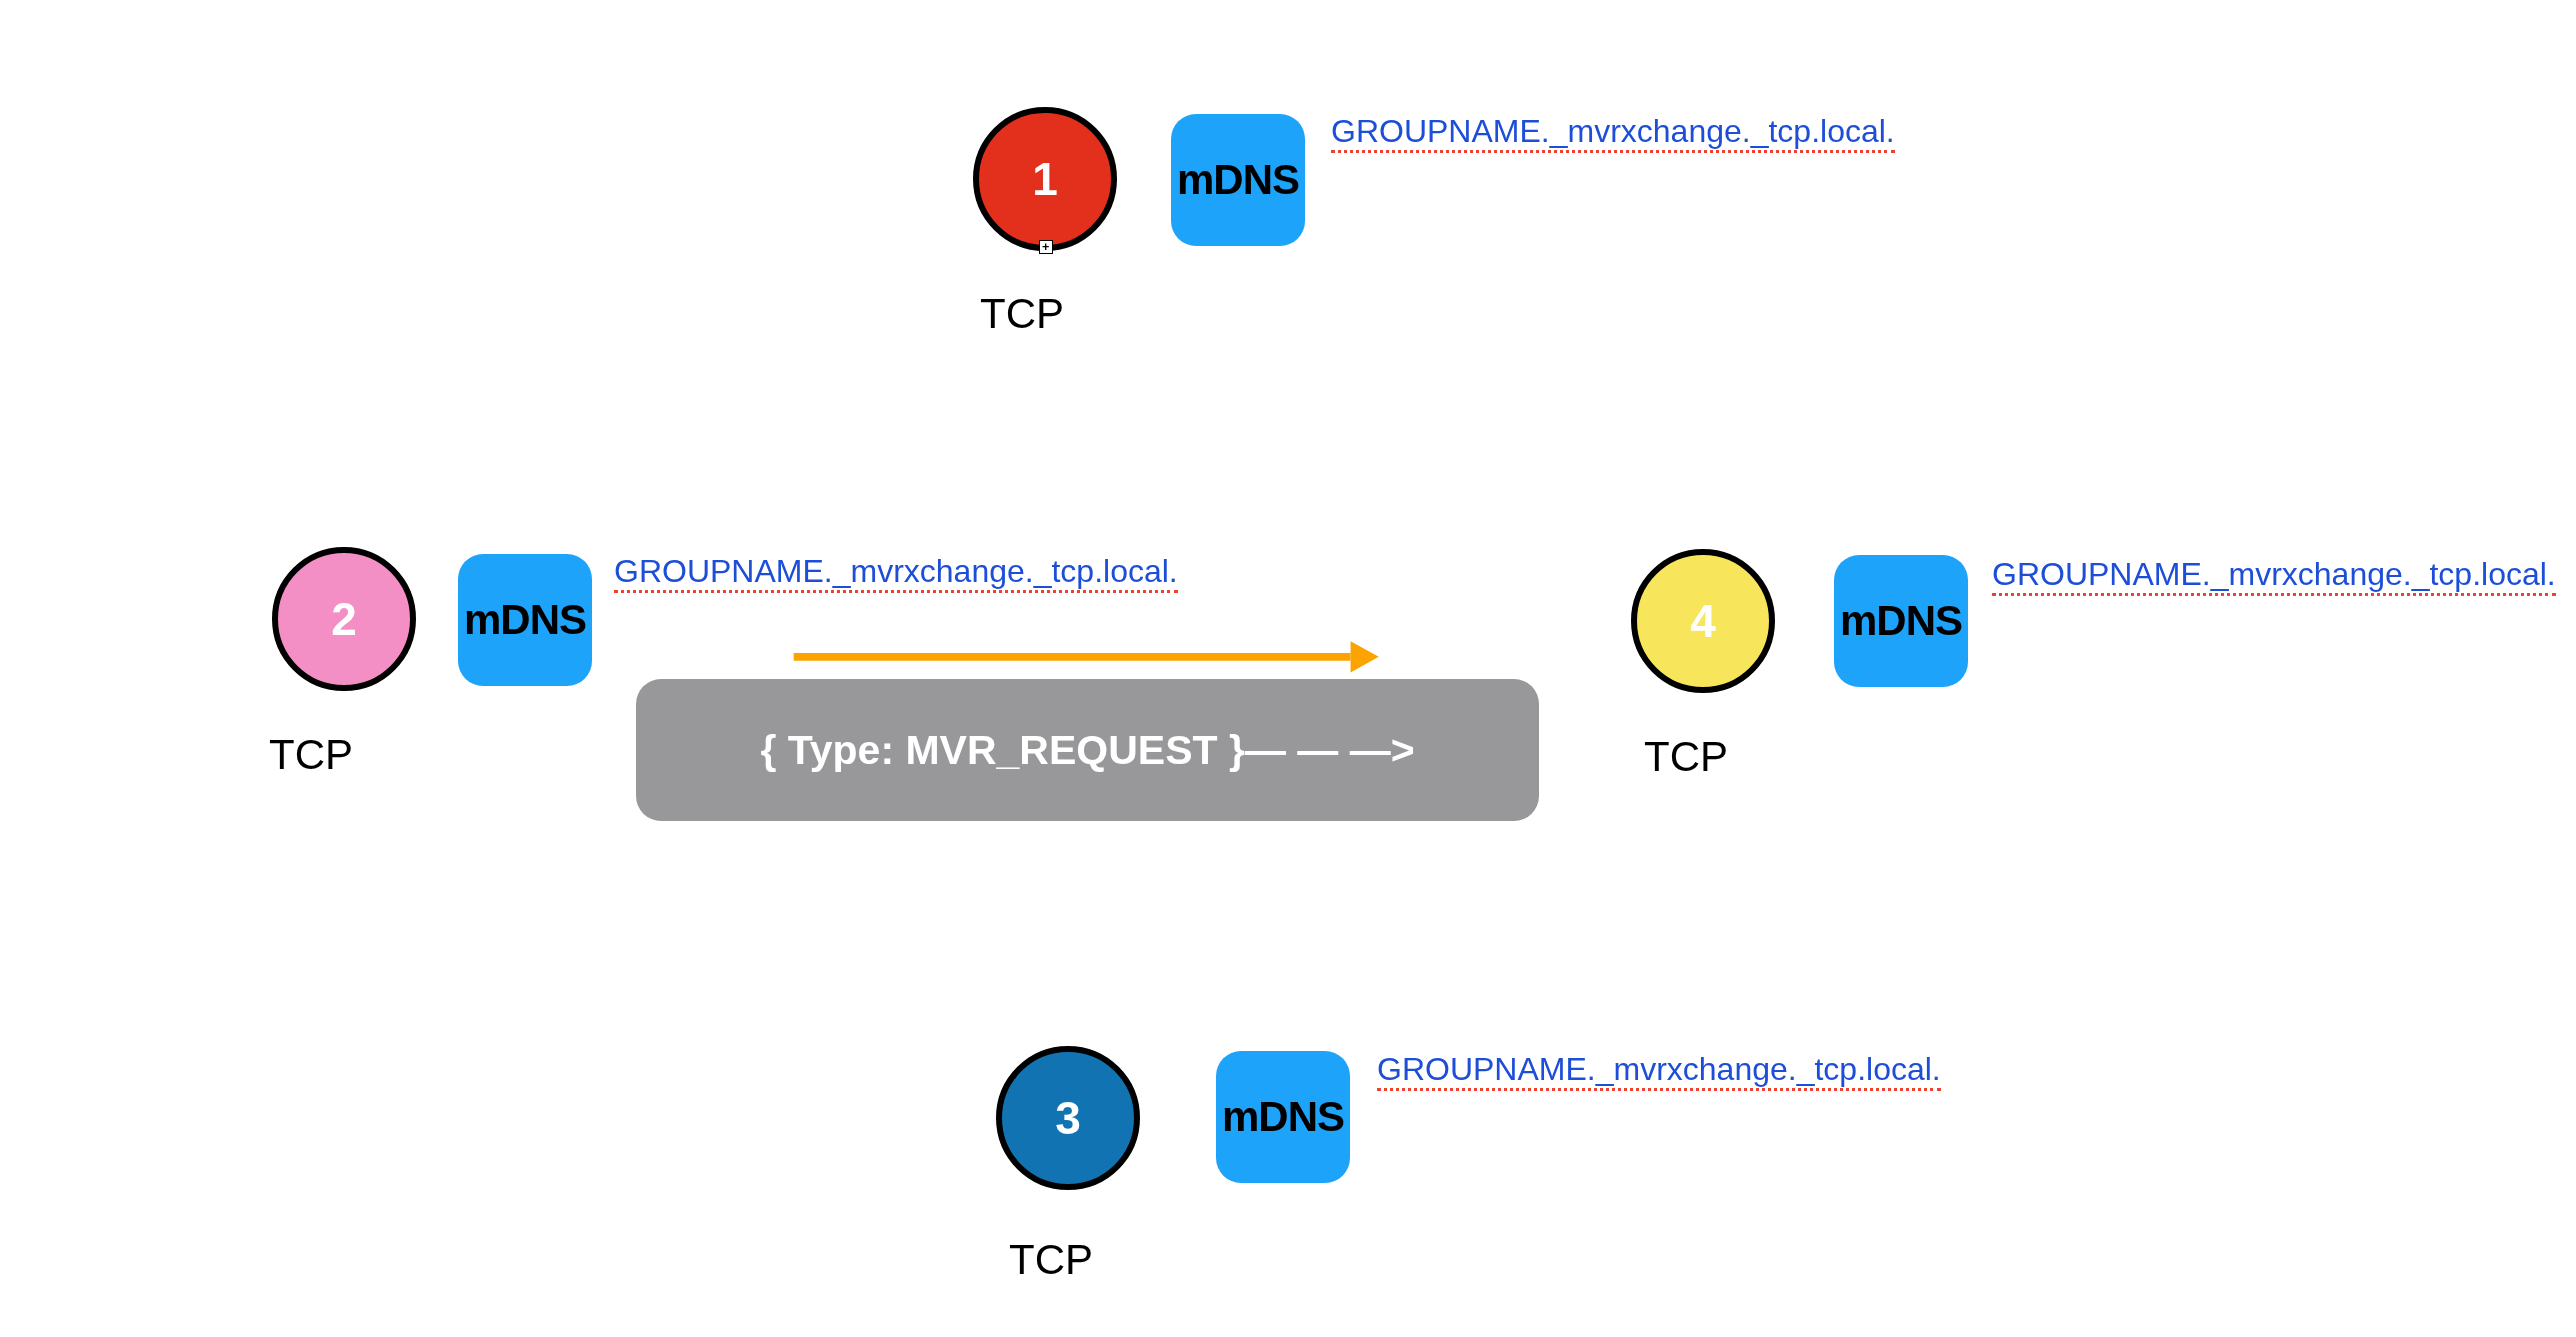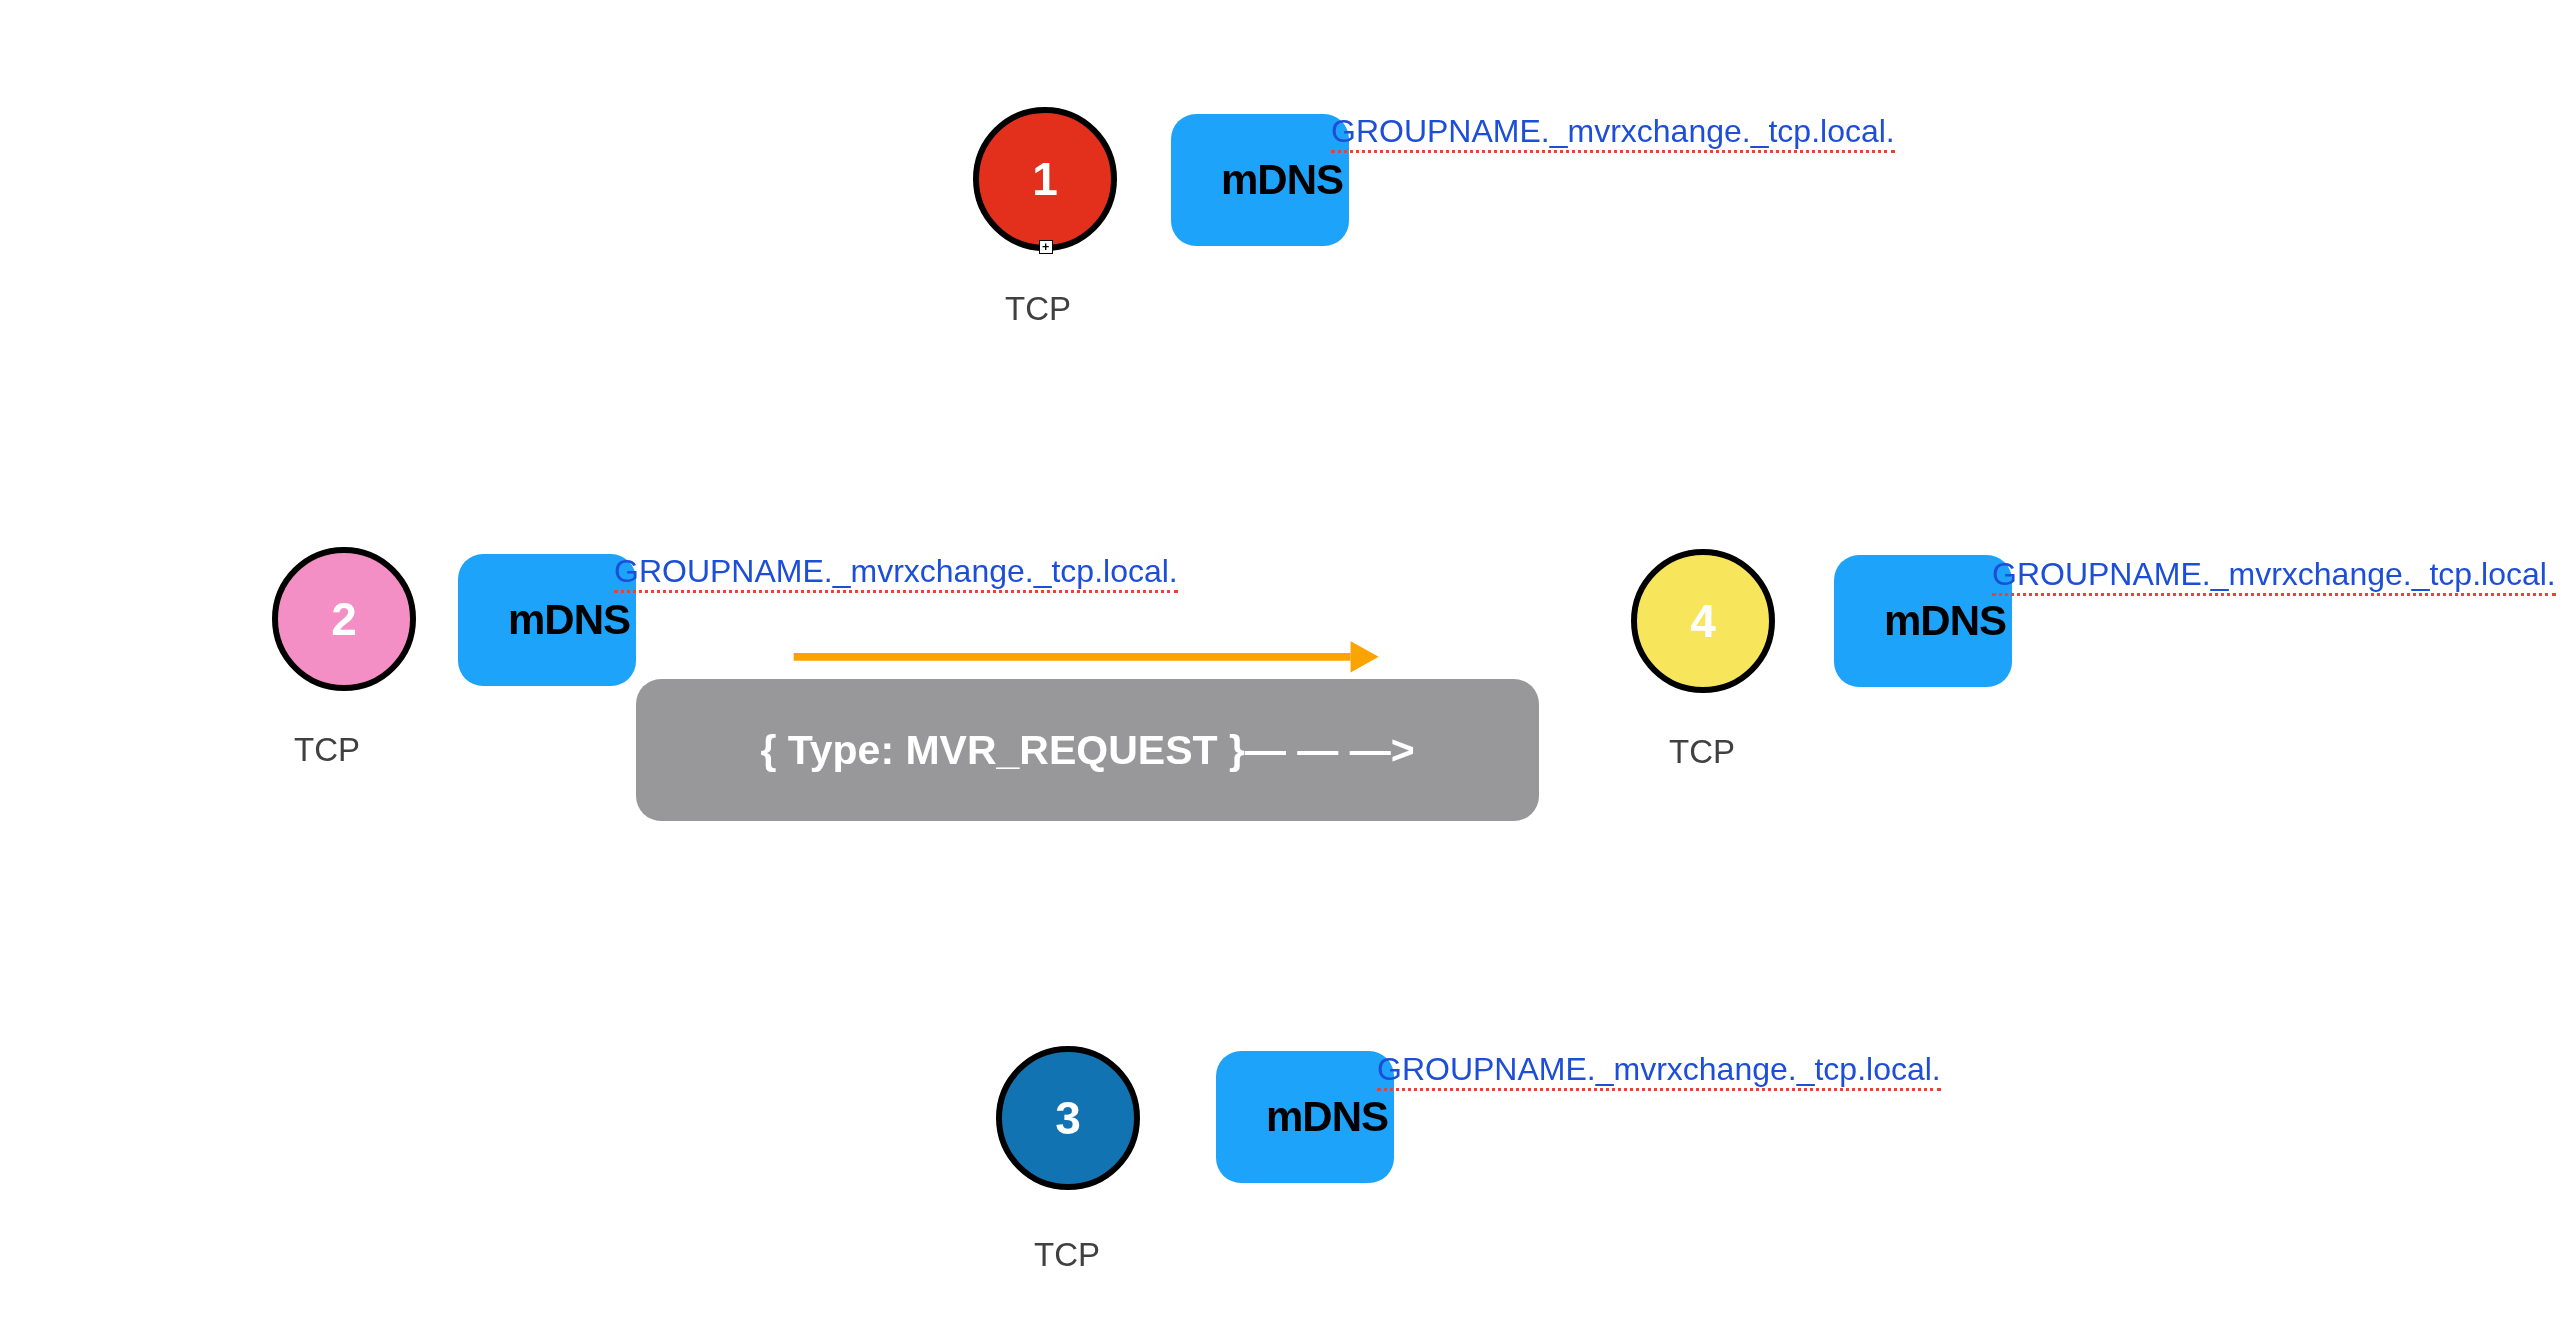--- a/index.html
+++ b/index.html
@@ -44,41 +44,39 @@
     height: 132px;
     border-radius: 25px;
     background: #1EA3FB;
     display: flex;
     align-items: center;
     justify-content: center;
     color: #000000;
     font-size: 42px;
     font-weight: bold;
     letter-spacing: -1px;
-    padding-left: 44px;
   }
 
   
   .service {
     position: absolute;
     font-size: 32px;
     line-height: 1.08;
     color: #1d4ed8;
     white-space: nowrap;
     border-bottom: 3.9px dotted #ED4132;
     padding-bottom: 1px;
   }
 
   
   .tcp {
     position: absolute;
     width: 116px;
-    text-align: center;
-    font-size: 33px;
-    color: #404040;
+    font-size: 42px;
+    color: #000000;
     line-height: 1.1;
   }
 
   
   .handle {
     position: absolute;
     left: 1039px;
     top: 240px;
     width: 13.6px;
     height: 13.6px;

